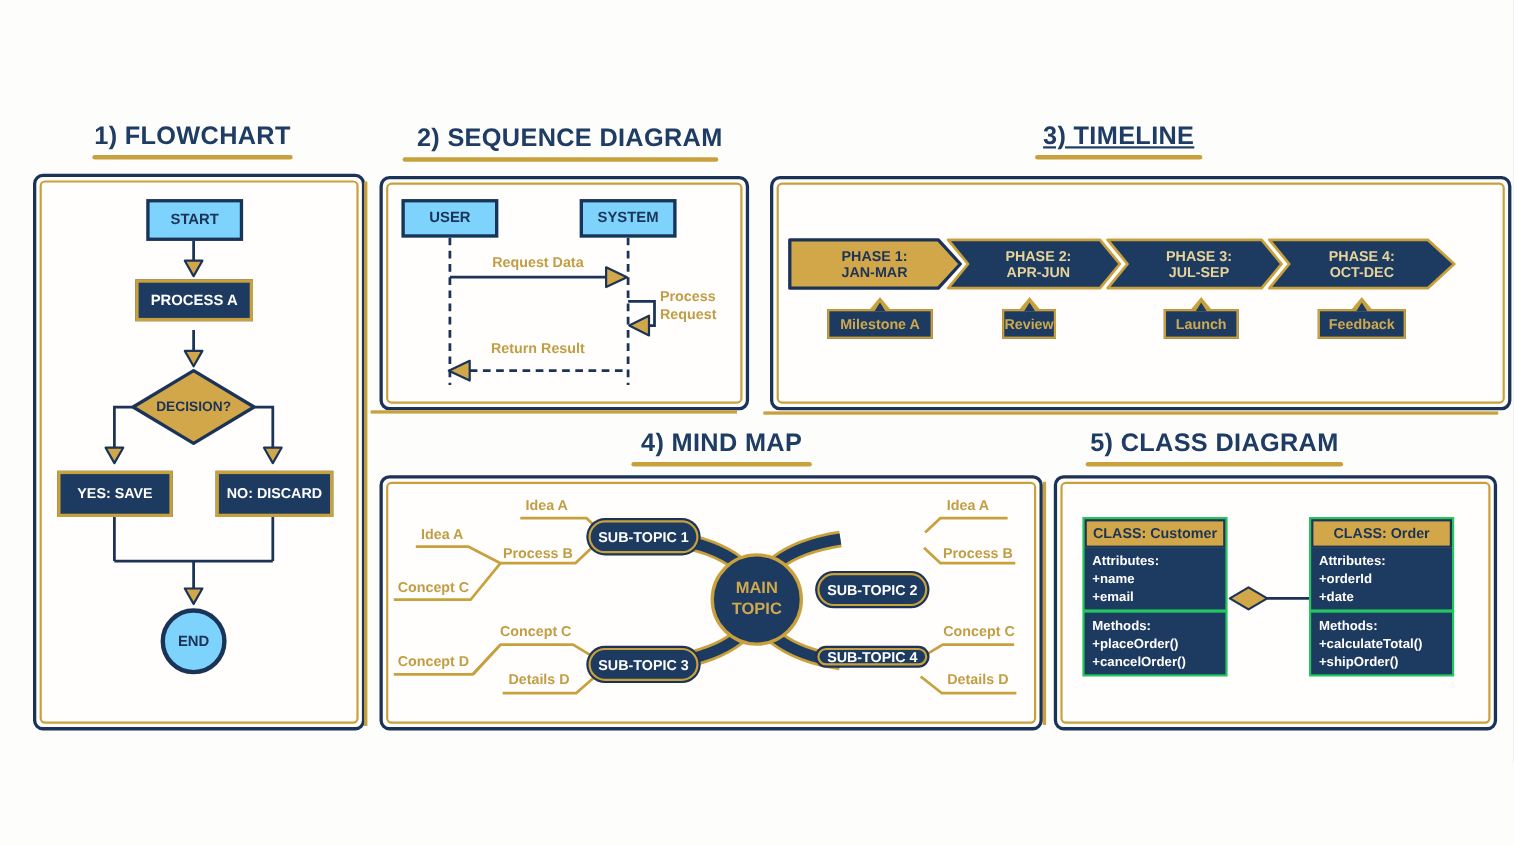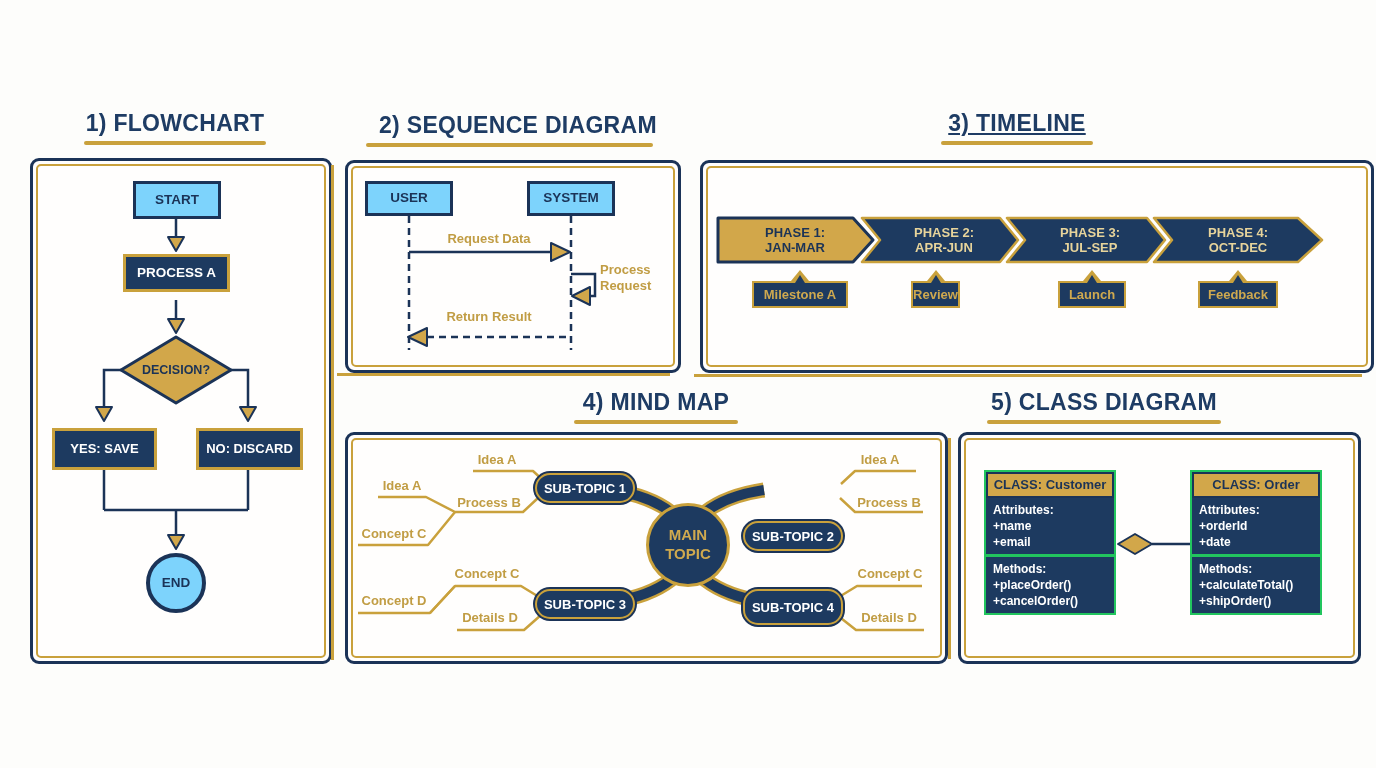--- a/index.html
+++ b/index.html
@@ -223,21 +223,21 @@
     <div class="notch-i"></div>
     <span>Feedback</span>
   </div>
 
   <div class="center-circle" style="left:646px;top:503px;width:84px;height:84px;">
     <span>MAIN TOPIC</span>
   </div>
   <div class="pill" style="left:535px;top:473px;width:100px;height:30px;">SUB-TOPIC 1</div>
   <div class="pill" style="left:743px;top:473px;width:100px;height:30px;margin-top:48px;">SUB-TOPIC 2</div>
   <div class="pill" style="left:535px;top:589px;width:100px;height:30px;">SUB-TOPIC 3</div>
-  <div class="pill" style="left:743px;top:589px;width:100px;height:36px;">SUB-TOPIC 4</div>
+  <div class="pill" style="left:743px;top:589px;width:100px;height:16px;">SUB-TOPIC 4</div>
 
   <div class="leaf" style="left:437px;top:452px;width:120px;">Idea A</div>
   <div class="leaf" style="left:429px;top:495px;width:120px;">Process B</div>
   <div class="leaf" style="left:342px;top:478px;width:120px;">Idea A</div>
   <div class="leaf" style="left:334px;top:526px;width:120px;">Concept C</div>
   <div class="leaf" style="left:427px;top:566px;width:120px;">Concept C</div>
   <div class="leaf" style="left:334px;top:593px;width:120px;">Concept D</div>
   <div class="leaf" style="left:430px;top:610px;width:120px;">Details D</div>
 
   <div class="leaf" style="left:825px;top:452px;width:110px;">Idea A</div>

